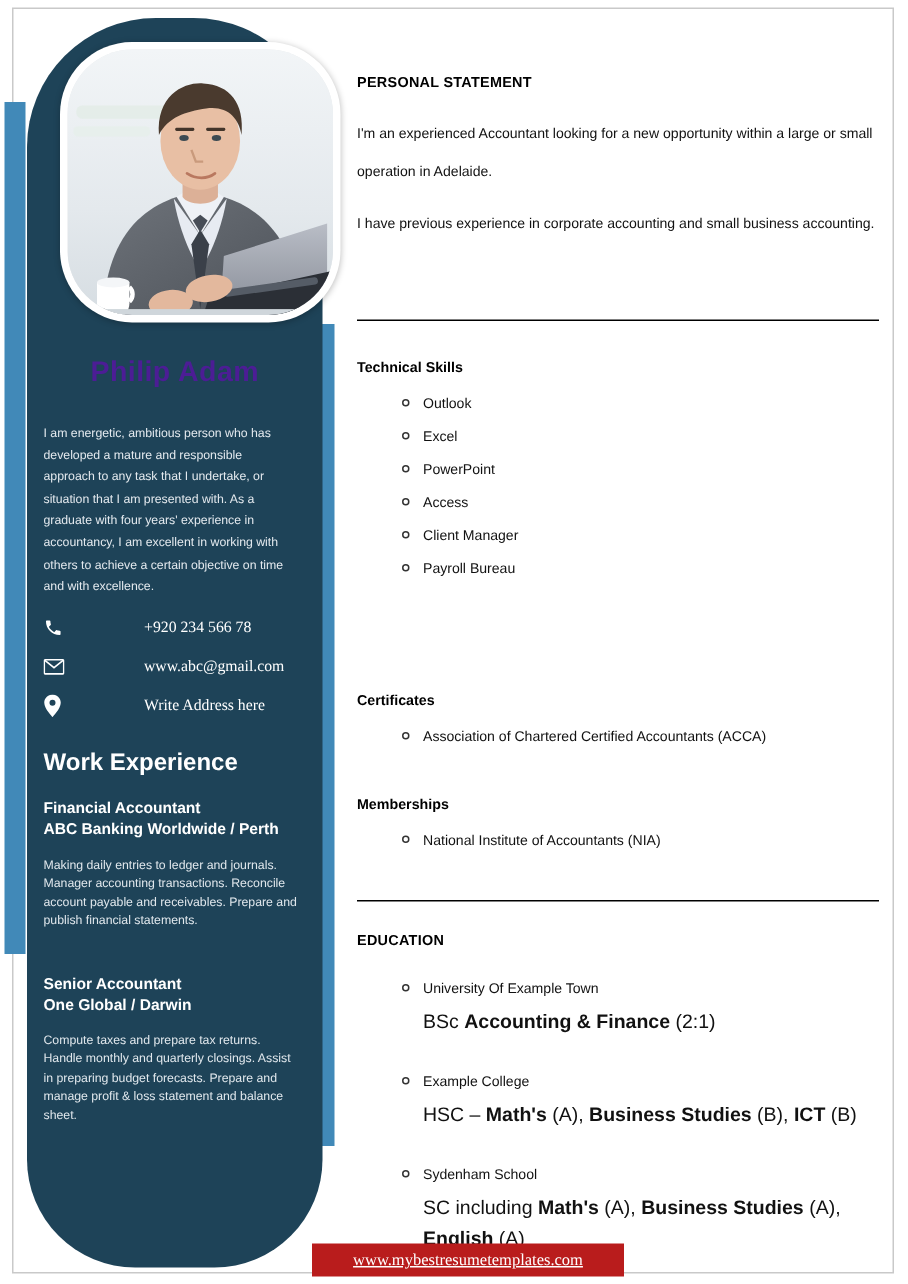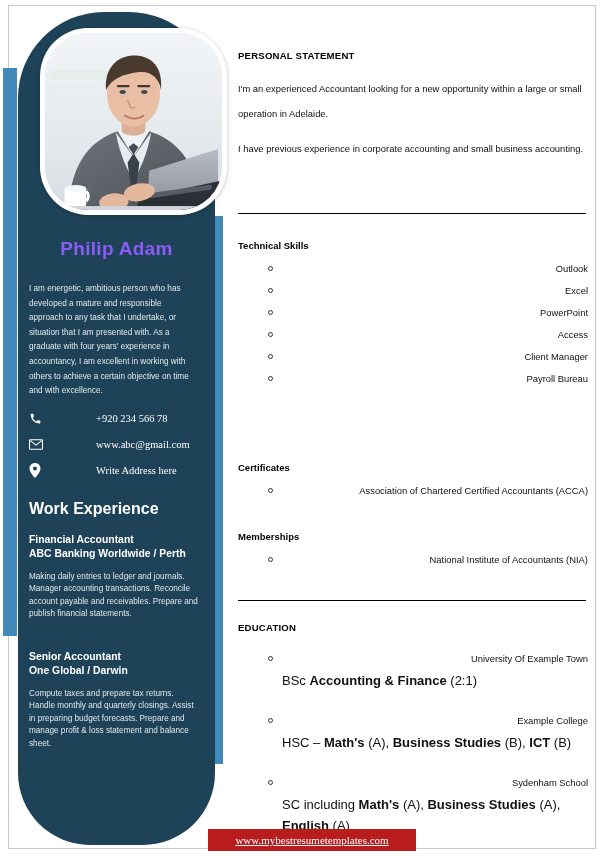--- a/index.html
+++ b/index.html
@@ -77,21 +77,21 @@
     background: #e8eaec;
   }
   .photo svg { display: block; width: 100%; height: 100%; }
 
   .name {
     position: absolute;
     left: 18px;
     top: 238px;
     width: 197px;
     text-align: center;
-    color: #8b5cf6;
+    color: #4c1d95;
     font-size: 19px;
     font-weight: bold;
     letter-spacing: 0.3px;
     z-index: 4;
   }
   .sb-about {
     position: absolute;
     left: 29px;
     top: 282px;
     width: 168px;
@@ -180,21 +180,20 @@
   }
   .sub-h {
     font-size: 9.5px;
     font-weight: bold;
     color: #000000;
   }
   ul.circ {
     list-style: none;
     margin: 0;
     padding: 0;
-    text-align: right;
   }
   ul.circ > li {
     position: relative;
     padding-left: 44px;
     font-size: 9.4px;
     color: #111111;
     line-height: 22px;
   }
   ul.circ > li::before {
     content: "";

